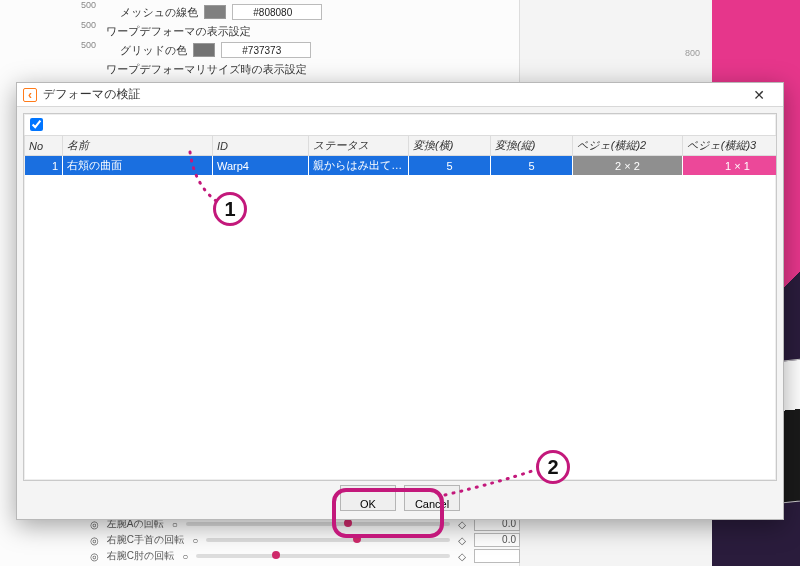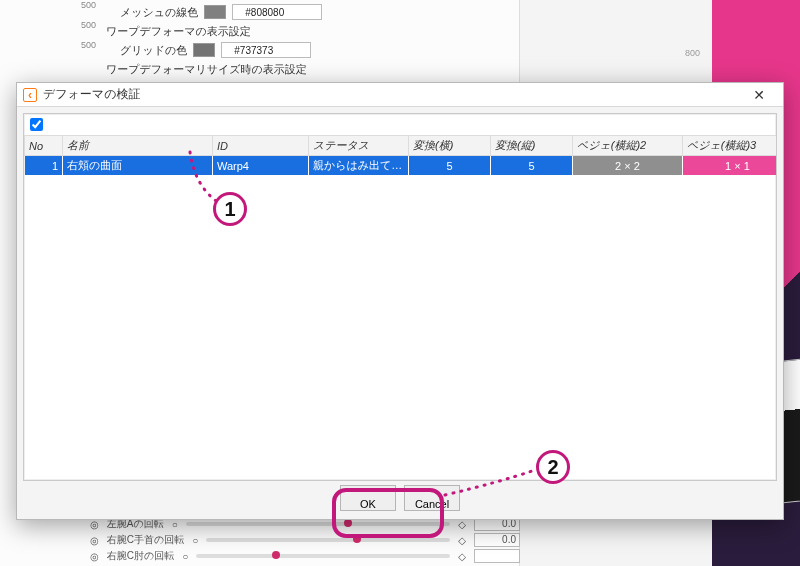--- a/index.html
+++ b/index.html
@@ -22,21 +22,21 @@
     background: #fcfcfc;
     border-right: 1px solid #ddd;
   }
   .bg-rulemarks {
     position: absolute; left: 70px; top: 0; width: 28px; height: 80px;
     font-size: 9px; color: #888;
   }
   .bg-rulemarks div { height: 20px; text-align: right; padding-right: 2px; }
   .bg-row { height: 20px; display: flex; align-items: center; gap: 6px; padding-left: 120px; }
   .bg-swatch { width: 22px; height: 14px; border: 1px solid #999; }
-  .bg-input { width: 90px; height: 16px; border: 1px solid #bbb; font-size: 10px; padding: 0 12px; display: inline-flex; align-items: center; background: #fff; }
+  .bg-input { width: 90px; height: 16px; border: 1px solid #bbb; font-size: 10px; padding: 0 20px; display: inline-flex; align-items: center; background: #fff; }
   .bg-label { font-size: 11px; color: #333; }
   .bg-section { font-size: 11px; color: #333; padding-left: 106px; height: 18px; display:flex; align-items:center;}
   .bg-right-art {
     position: absolute; right: 0; top: 0; width: 88px; height: 566px;
     background:
       radial-gradient(circle at 60% 20%, #e6368b 0 30%, transparent 31%),
       linear-gradient(135deg, #2a1c3c 0 45%, #e6368b 45% 55%, #2a1c3c 55% 70%, #e6368b 70% 78%, #2a1c3c 78%),
       #2a1c3c;
   }
   .bg-right-art::after{

